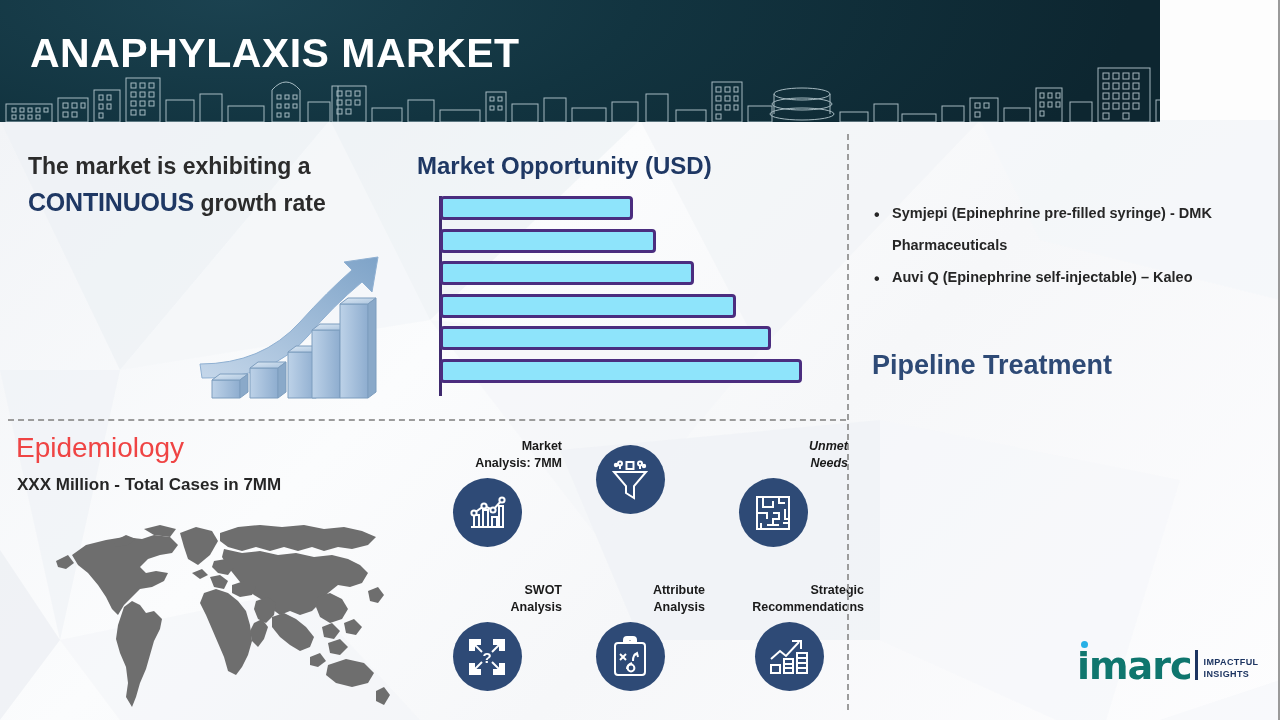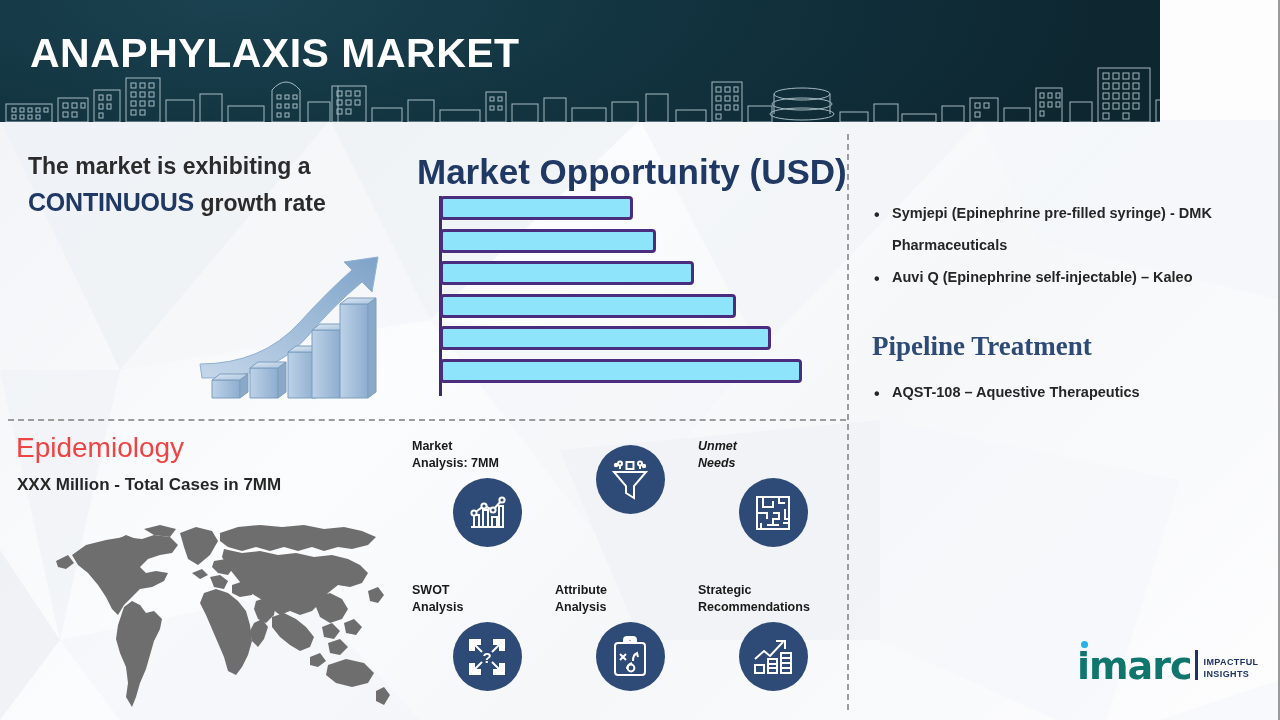--- a/index.html
+++ b/index.html
@@ -41,48 +41,48 @@
   .growth-img { position:absolute; left:192px; top:252px; width:200px; height:152px; z-index:6; }
 
   
   .hdiv { position:absolute; left:8px; top:419px; width:838px; height:0;
     border-top:2px dashed #9c9c9c; z-index:7; }
   .vdiv { position:absolute; left:847px; top:134px; width:0; height:576px;
     border-left:2px dashed #9c9c9c; z-index:7; }
 
   
   .chart-title { position:absolute; left:417px; top:152px; z-index:6;
-    font-size:35px; font-weight:bold; color:#1f3864; }
+    font-size:24px; font-weight:bold; color:#1f3864; }
   .chart-wrap { position:absolute; left:435px; top:196px; width:395px; height:200px; z-index:6; }
   .axis { position:absolute; left:4px; top:0; width:3px; height:200px; background:#3f2a6e; }
   .bar { position:absolute; left:5px; height:24px;
     background:#8ee4fb; border:3px solid #4b2d7f; border-radius:4px; }
 
   
   .rc-h { position:absolute; left:872px; font-size:27px; font-weight:bold; color:#2e4a76; z-index:6; }
   #rc-h1 { top:152px; }
-  #rc-h2 { top:331px;font-family:Liberation Serif, serif; }
+  #rc-h2 { top:350px; }
   .bullets { position:absolute; left:872px; width:400px; z-index:6; }
   #bl1 { top:198px; }
   #bl2 { top:377px; }
   .bullets li { list-style:none; position:relative; padding-left:20px;
     font-size:14.5px; font-weight:bold; color:#262626; line-height:2.2; }
   .bullets li::before { content:"\2022"; position:absolute; left:2px; top:-1px;
     font-size:16px; color:#262626; }
 
   
   .epi-h { position:absolute; left:16px; top:432px; font-size:28px; font-weight:normal;
     color:#ef4444; z-index:6; }
   .epi-sub { position:absolute; left:17px; top:475px; font-size:17px; font-weight:bold;
     color:#262626; z-index:6; }
   .worldmap { position:absolute; left:28px; top:515px; width:390px; height:200px; z-index:6; }
 
   
   .igrid { position:absolute; left:412px; top:438px; width:436px; height:270px; z-index:6; }
-  .icell { position:absolute; width:150px; text-align:left; }
+  .icell { position:absolute; width:150px; text-align:right; }
   .ilabel { font-size:12.5px; font-weight:bold; color:#1a1a1a; line-height:1.32; }
   .icirc { width:69px; height:69px; border-radius:50%; background:#2e4a76;
     margin:7px auto 0; display:flex; align-items:center; justify-content:center; }
   .icirc svg { display:block; }
 
   
   .logo { position:absolute; left:1077px; top:650px; z-index:8;
     display:flex; align-items:flex-end; }
   .logo-word { font-size:38px; font-weight:bold; color:#27b0e6; line-height:.85;
     letter-spacing:-1px; position:relative; font-family:"DejaVu Sans", sans-serif; }
@@ -309,23 +309,20 @@
     <div class="bar" id="bar4" style="top: 130px; width: 331.1px; background: rgb(142, 228, 251); border-color: rgb(75, 45, 127);"></div>
     <div class="bar" id="bar5" style="top: 162.5px; width: 361.9px; background: rgb(142, 228, 251); border-color: rgb(75, 45, 127);"></div>
   </div>
 
   <ul class="bullets" id="bl1">
     <li>Symjepi (Epinephrine pre-filled syringe) - DMK Pharmaceuticals</li>
     <li>Auvi Q (Epinephrine self-injectable) – Kaleo</li>
   </ul>
 
   <div class="rc-h" id="rc-h2" style="color: rgb(46, 74, 118);">Pipeline Treatment</div>
-  <ul class="bullets" id="bl2">
-    <li>AQST-108 – Aquestive Therapeutics</li>
-  </ul>
 
   <div class="epi-h">Epidemiology</div>
   <div class="epi-sub">XXX Million - Total Cases in 7MM</div>
 
   <svg class="worldmap" viewBox="0 0 390 200">
     <g fill="#6e6e6e">
       <path d="M44 40 L58 30 L78 25 L96 22 L114 24 L126 20 L142 22 L150 30 L144 38 L132 40
                L120 44 L112 52 L118 58 L128 56 L140 58 L136 66 L124 72 L112 74 L104 82
                L96 90 L90 100 L84 94 L78 82 L70 70 L60 58 L50 50 Z"></path>
       <path d="M28 46 L40 40 L46 48 L38 54 L30 52 Z"></path>
@@ -468,21 +465,21 @@
               <path d="M15 18 L9 24"></path>
             <path d="M22 25 Q22 18 26 18"></path>
             <path d="M23 19 L26 17 L27 21" fill="none"></path>
             <path d="M21 27 Q16 29 16 33"></path>
             <circle cx="20" cy="32" r="3.4"></circle>
           </g>
         </svg>
       </div>
     </div>
 
-    <div class="icell" style="left:286px;top:144px;">
+    <div class="icell" style="left:302px;top:144px;">
       <div class="ilabel">
         <div>Strategic</div>
         <div>Recommendations</div>
       </div>
       <div class="icirc" style="background: rgb(46, 74, 118);">
         <svg width="42" height="40" viewBox="0 0 42 40">
           <g stroke="#fff" stroke-width="2" fill="none">
             <path d="M3 22 L12 14 L18 19 L31 5"></path>
             <path d="M24 4 L33 4 L33 12"></path>
             <rect x="3" y="28" width="9" height="8"></rect>

